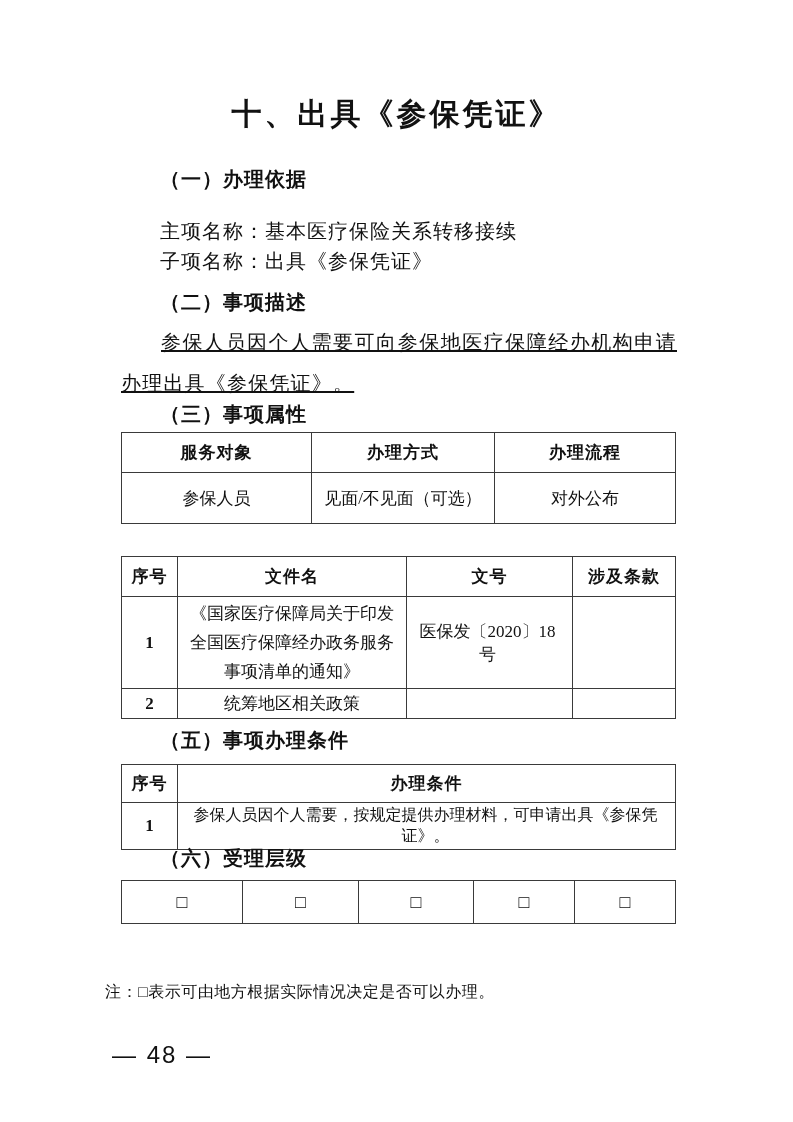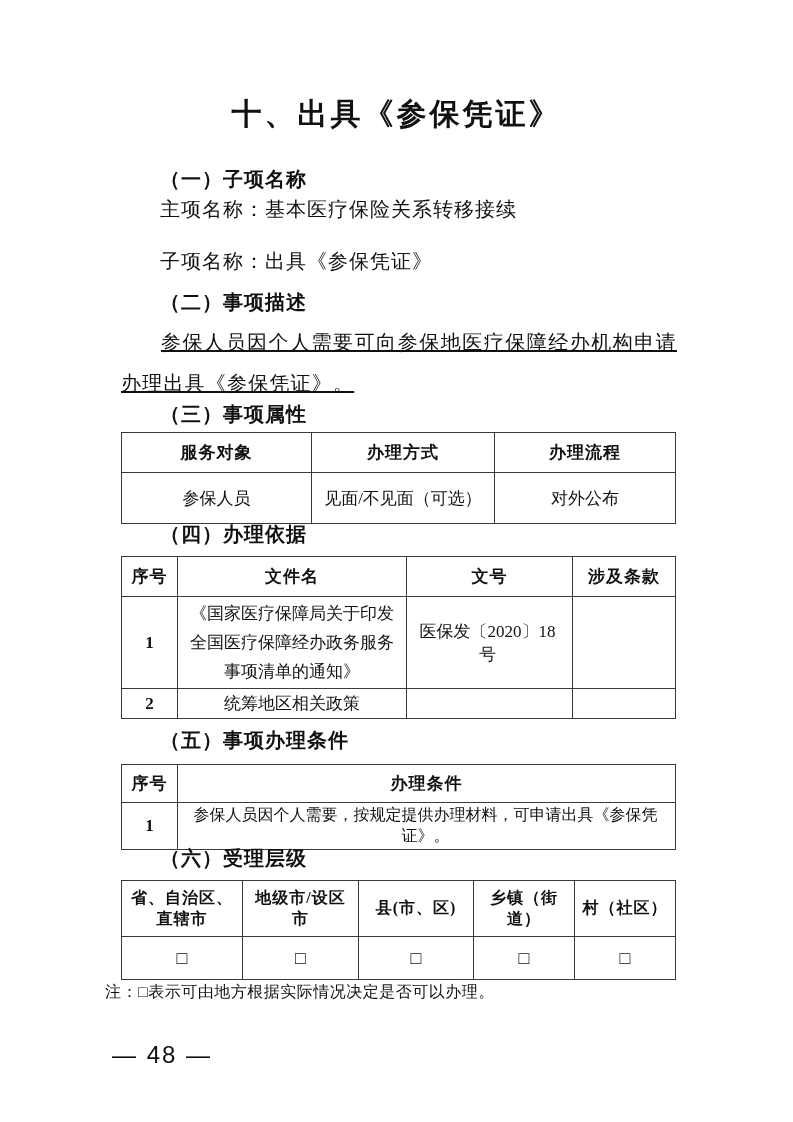--- a/index.html
+++ b/index.html
@@ -85,22 +85,22 @@
     white-space: nowrap;
   }
 </style>
 </head>
 <body>
 
 <div class="page">
 
   <div class="doc-title">十、出具《参保凭证》</div>
 
-  <div class="section-heading" style="top:166px">（一）子项名称</div>
-  <div class="body-line" style="top:196px">主项名称：基本医疗保险关系转移接续</div>
+  <div class="section-heading" style="top:166px">（一）办理依据</div>
+  <div class="body-line" style="top:218px">主项名称：基本医疗保险关系转移接续</div>
   <div class="body-line" style="top:248px">子项名称：出具《参保凭证》</div>
 
   <div class="section-heading" style="top:289px">（二）事项描述</div>
   <div class="body-paragraph" style="top:322px">参保人员因个人需要可向参保地医疗保障经办机构申请办理出具《参保凭证》。</div>
 
   <div class="section-heading" style="top:401px">（三）事项属性</div>
 
   <table class="doc-table" style="left:121px; top:432px; width:554px;">
     <colgroup>
         <col style="width:190px">
@@ -114,21 +114,20 @@
       <th>办理流程</th>
     </tr>
     <tr style="height:51px">
       <td>参保人员</td>
       <td>见面/不见面（可选）</td>
       <td>对外公布</td>
     </tr>
   </tbody>
     </table>
 
-  <div class="section-heading" style="top:521px">（四）办理依据</div>
 
   <table class="doc-table" style="left:121px; top:556px; width:554px;">
     <colgroup>
         <col style="width:56px">
         <col style="width:229px">
         <col style="width:166px">
         <col style="width:103px">
       </colgroup>
     <tbody>
         <tr style="height:40px">
@@ -175,27 +174,20 @@
 
   <table class="doc-table" style="left:121px; top:880px; width:554px; font-size:16px;">
     <colgroup>
         <col style="width:121px">
         <col style="width:116px">
         <col style="width:115px">
         <col style="width:101px">
         <col style="width:101px">
       </colgroup>
     <tbody>
-        <tr style="height:56px">
-      <th>省、自治区、直辖市</th>
-      <th>地级市/设区市</th>
-      <th>县(市、区)</th>
-      <th>乡镇（街道）</th>
-      <th>村（社区）</th>
-    </tr>
     <tr style="height:43px">
       <td><span class="checkbox-glyph">□</span></td>
       <td><span class="checkbox-glyph">□</span></td>
       <td><span class="checkbox-glyph">□</span></td>
       <td><span class="checkbox-glyph">□</span></td>
       <td><span class="checkbox-glyph">□</span></td>
     </tr>
   </tbody>
     </table>
 

